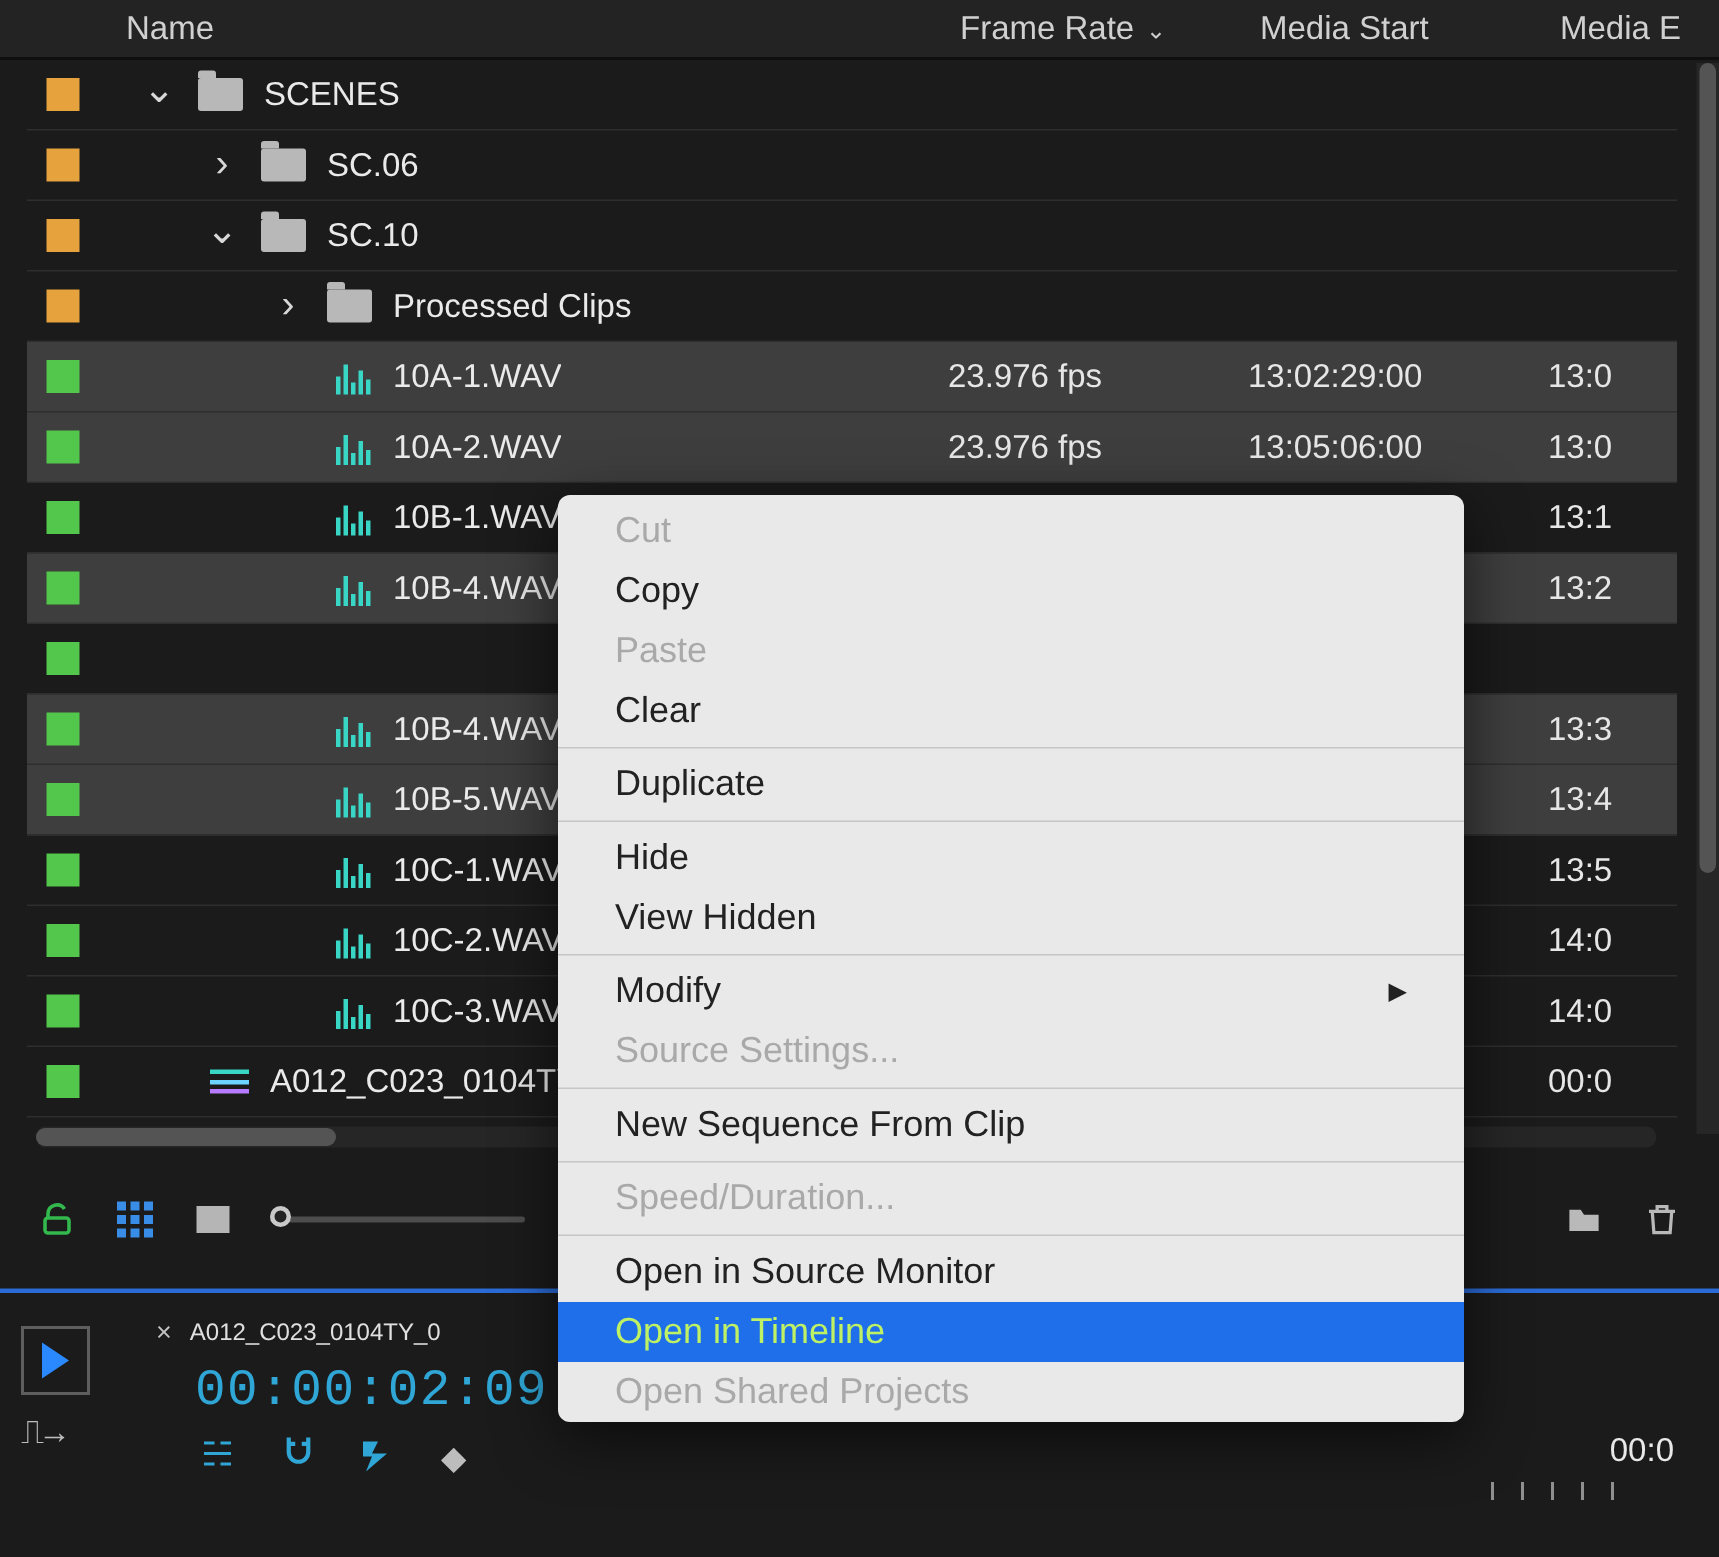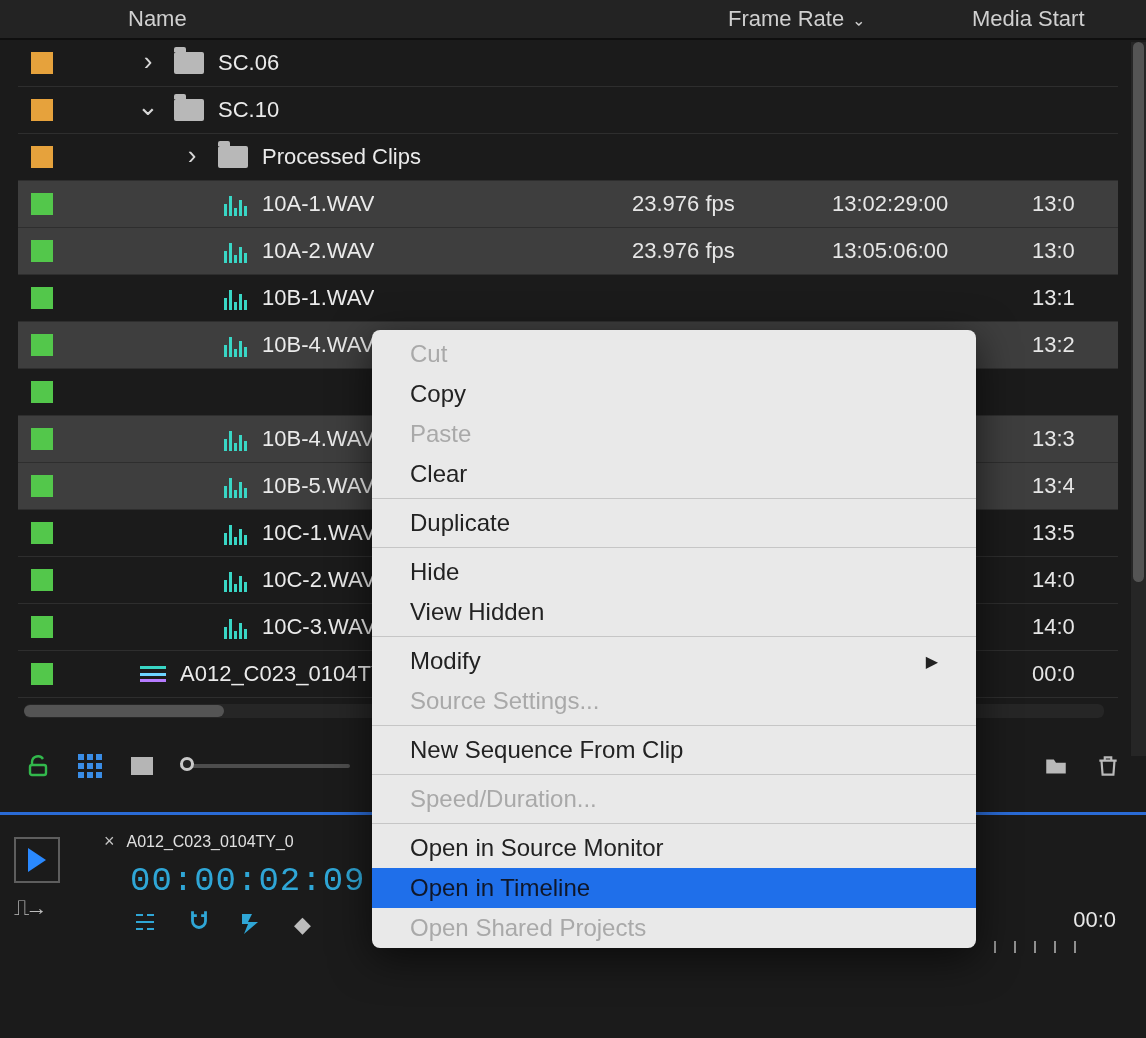--- a/index.html
+++ b/index.html
@@ -17,21 +17,21 @@
   
   .col-header {
     display: flex;
     align-items: center;
     height: 40px;
     background: #232323;
     border-bottom: 2px solid #0f0f0f;
     color: #d0d0d0;
     font-size: 22px;
   }
-  .col-header .col { padding: 6px 8px; margin-left: 44px; }
+  .col-header .col { padding: 6px 8px; }
   .col.name { flex: 0 0 632px; padding-left: 84px; }
   .col.framerate { flex: 0 0 200px; display:flex; align-items:center; gap:8px;text-align:center; }
   .col.mediastart { flex: 0 0 200px; }
   .col.mediaend { flex: 1; }
   .sort-caret { display:inline-block; transform: rotate(180deg); font-size: 16px; color:#cfcfcf; }
 
   
   .rows {
     position: relative;
     width: 1100px;
@@ -131,40 +131,53 @@
     background: #e9e9e9;
     border-radius: 8px;
     box-shadow: 0 10px 40px rgba(0,0,0,0.6);
     color: #222;
     font-size: 24px;
     padding: 4px 0 0 0;
     overflow:hidden;
   }
   .cm-item { padding: 6px 38px; cursor:default; }
   .cm-item.disabled { color:#a9a9a9; }
-  .cm-item.highlight { background:#1f6fea; color:#0f172a; }
+  .cm-item.highlight { background:#1f6fea; color:#bef264; }
   .cm-sep { height:1px; background:#c6c6c6; margin:4px 0; }
   .cm-item.submenu { display:flex; justify-content:space-between; align-items:center; }
   .cm-sub-caret { font-size:16px; }
 
 </style>
 </head>
 <body>
 
 <div class="col-header">
   <div class="col name">Name</div>
   <div class="col framerate">
     <span>Frame Rate</span>
     <span class="sort-caret">⌃</span>
   </div>
   <div class="col mediastart">Media Start</div>
   <div class="col mediaend">Media E</div>
 </div>
 
 <div class="rows" id="rows">
+    <div class="row depth0">
+      <div class="swatch-wrap">
+        <div class="swatch orange"></div>
+      </div>
+      <div class="indent">
+        <span class="caret down"></span>
+        <div class="folder-icon"></div>
+        <span class="label">SCENES</span>
+      </div>
+      <div class="cell-framerate"></div>
+      <div class="cell-mediastart"></div>
+      <div class="cell-mediaend"></div>
+    </div>
     <div class="row depth1">
       <div class="swatch-wrap">
         <div class="swatch orange"></div>
       </div>
       <div class="indent">
         <span class="caret right"></span>
         <div class="folder-icon"></div>
         <span class="label">SC.06</span>
       </div>
       <div class="cell-framerate"></div>

